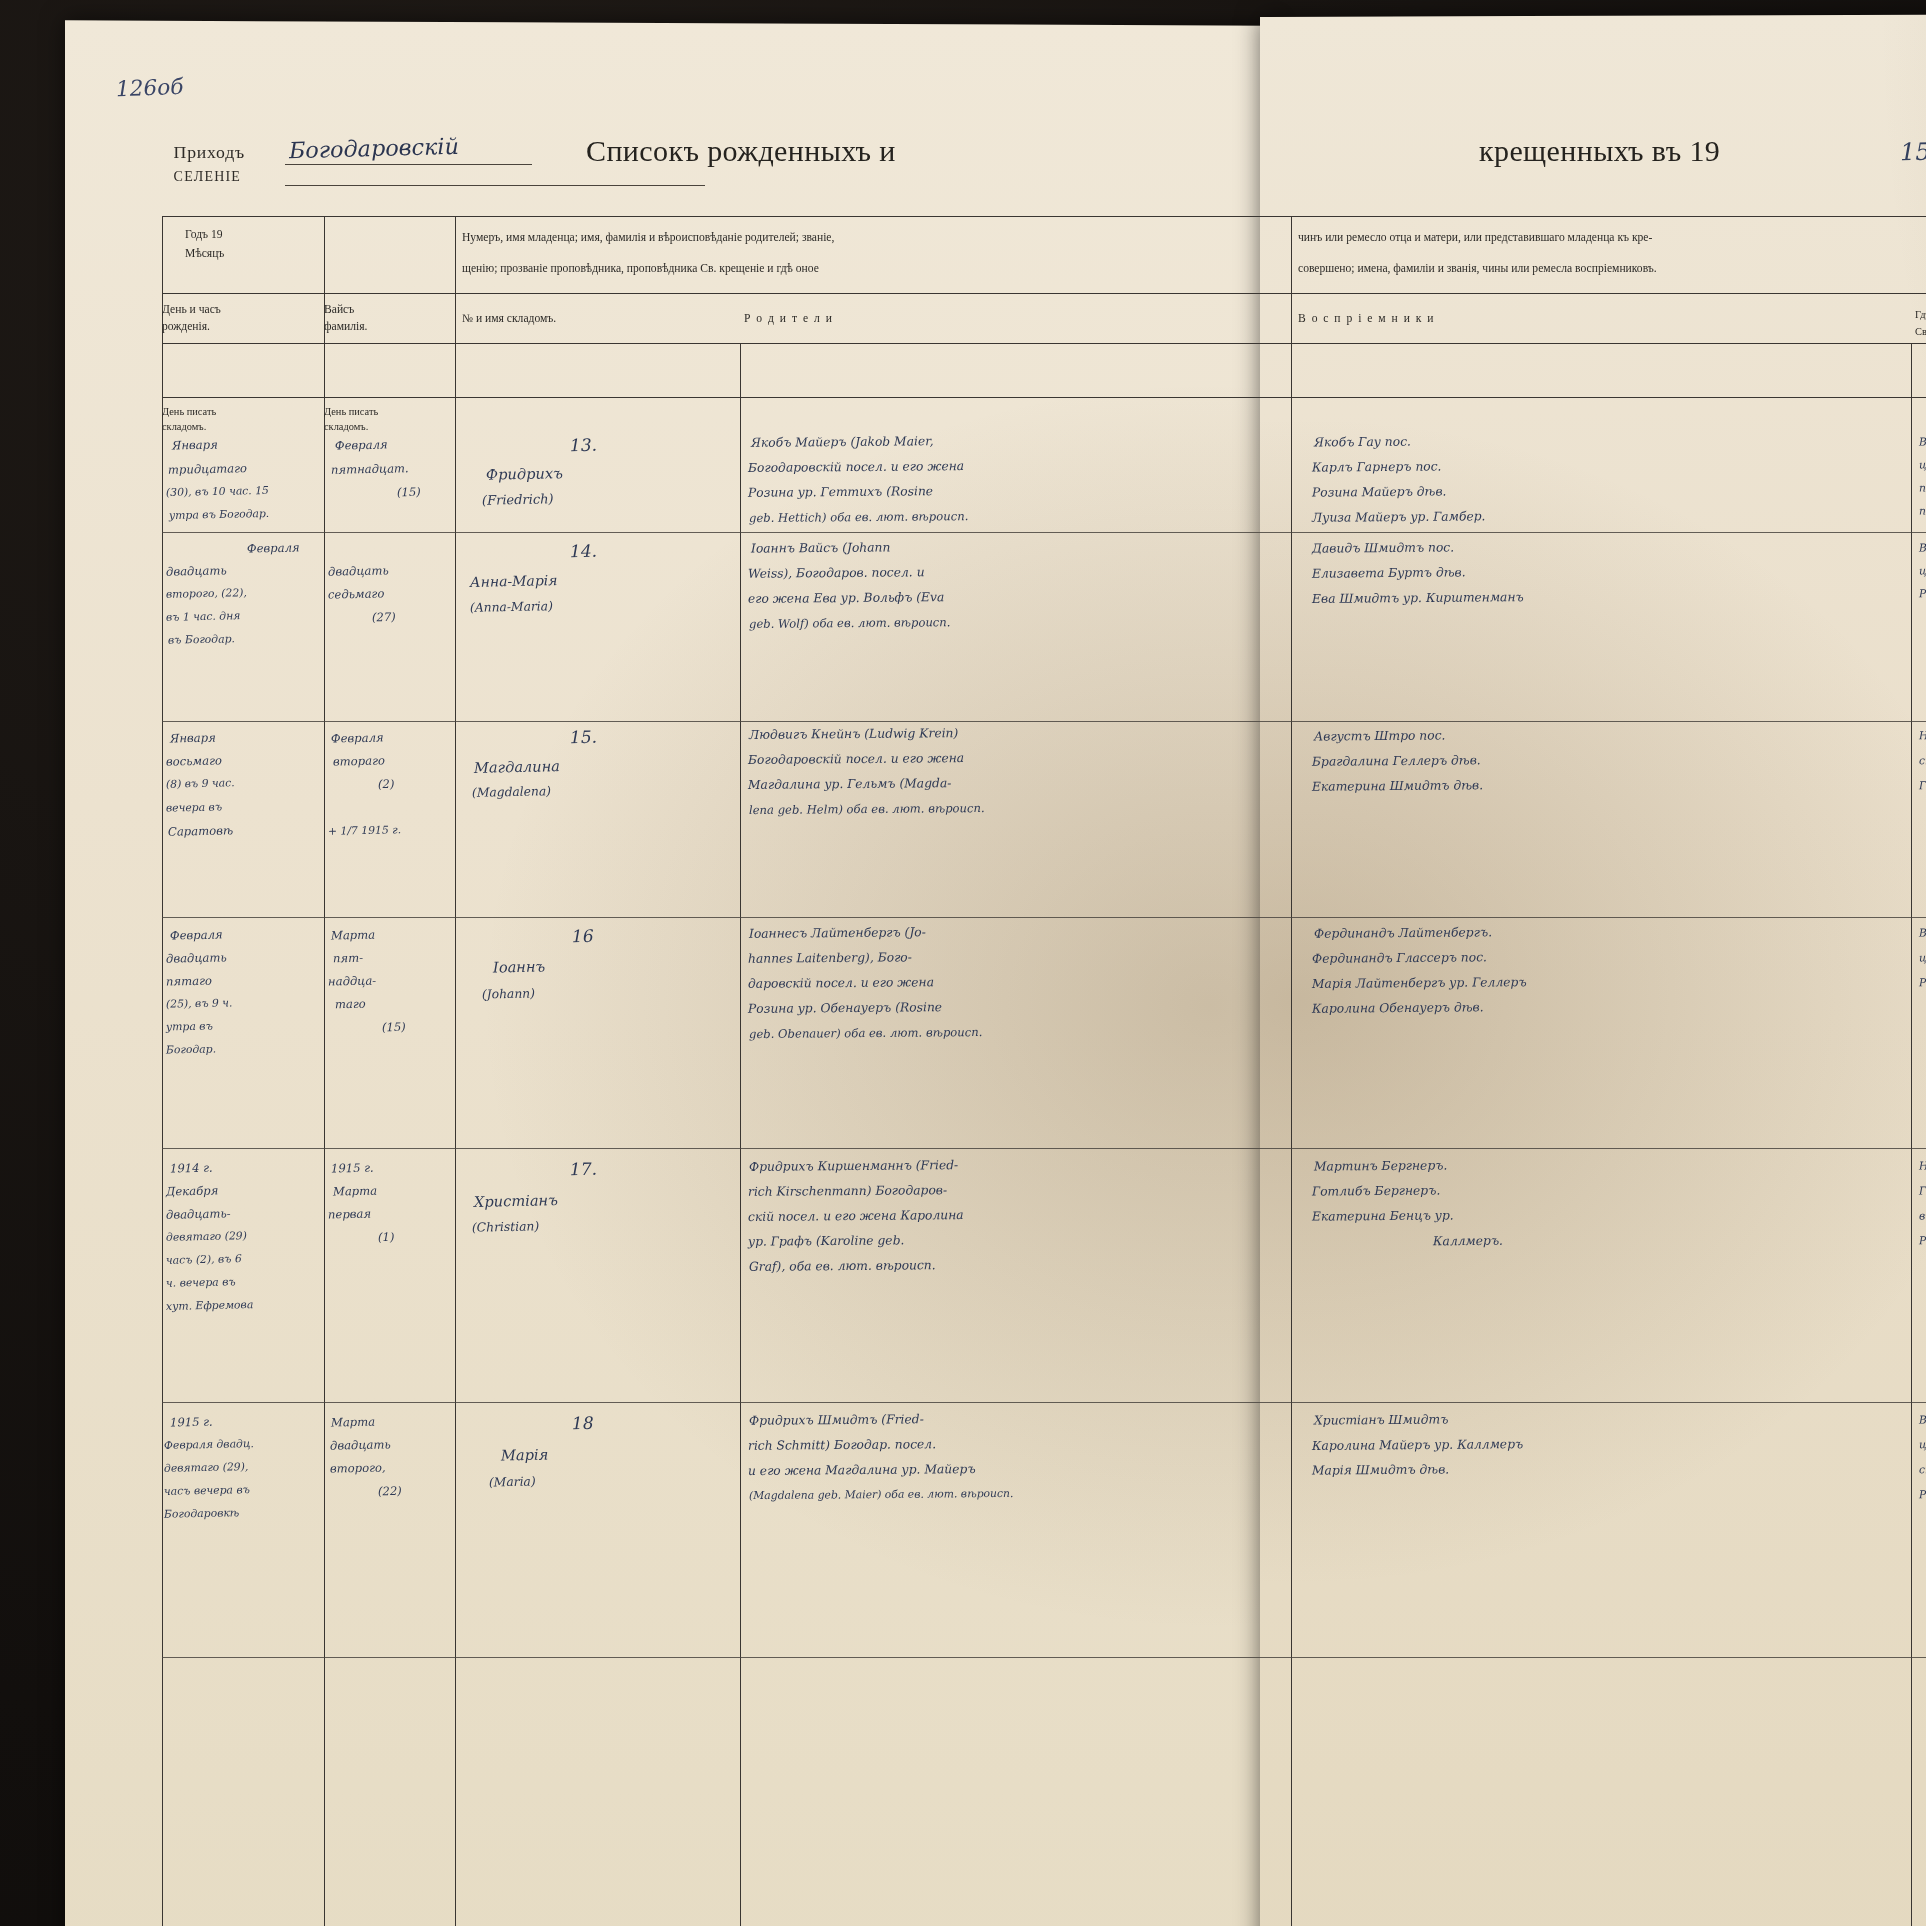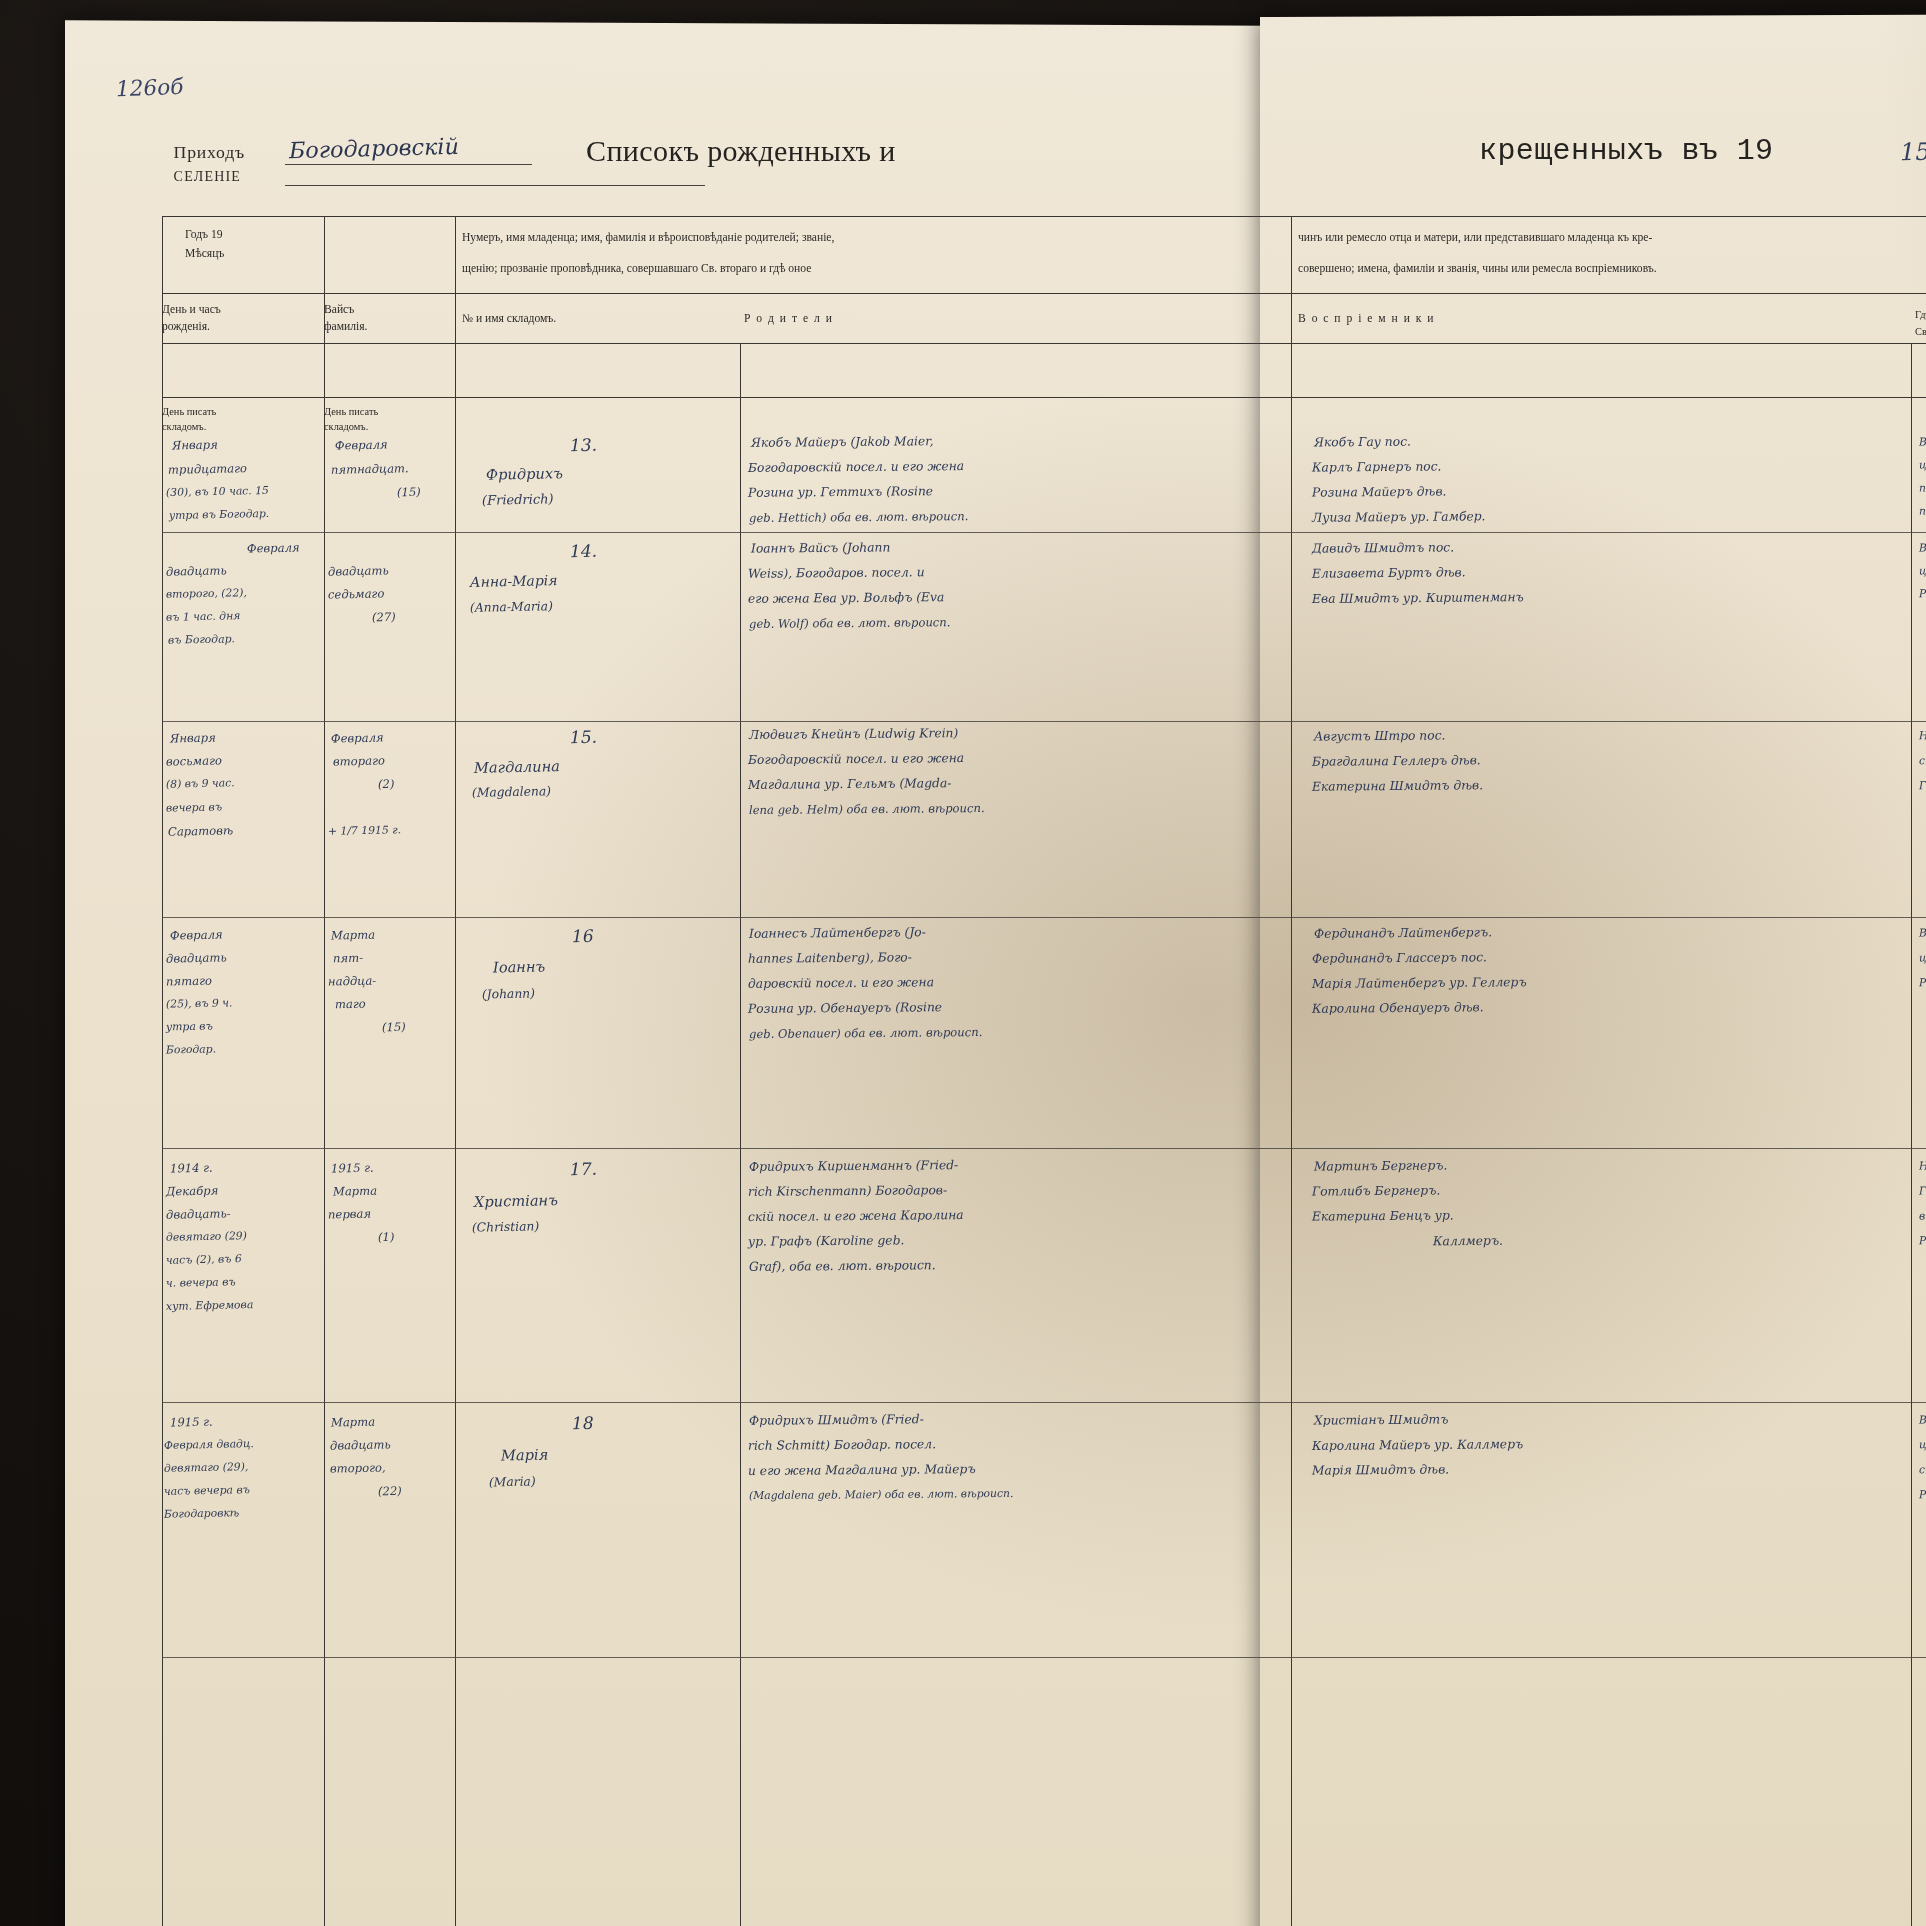--- a/index.html
+++ b/index.html
@@ -62,21 +62,21 @@
     position:absolute;left:127px;top:7.7px;font-size:22.3px;color:#2b3550;
     font-family:"DejaVu Serif",serif;font-style:italic;
     transform:rotate(-1.5deg);
   }
   .parish-rule{position:absolute;left:123px;top:37px;width:247px;height:0.8px;background:#4a443c;}
   .selenie-rule{position:absolute;left:123px;top:58px;width:420px;height:0.8px;background:#4a443c;}
   .title-main{
     position:absolute;left:424px;top:7px;font-size:30px;color:#25231f;letter-spacing:0.4px;
   }
   .title-main2{
-    position:absolute;left:1317px;top:7px;font-size:30px;color:#25231f;letter-spacing:0.4px;font-family:Liberation Mono, monospace;
+    position:absolute;left:1317px;top:7px;font-size:30px;color:#25231f;letter-spacing:0.4px;
   }
   .year-write{
     position:absolute;left:1714px;top:10.8px;font-size:24px;color:#33405e;
     font-family:"DejaVu Serif",serif;font-style:italic;transform:rotate(-1deg);margin-left:24px;
   }
   
   .folio-l{position:absolute;left:116px;top:75px;font-size:21.6px;color:#3a4566;
     font-family:"DejaVu Serif",serif;font-style:italic;transform:rotate(-2deg);}
 
   
@@ -148,21 +148,21 @@
     <div class="cap cap-md" style="left:0px;top:104px;width:162px;">рожденiя.</div>
     <div class="cap cap-md" style="left:162px;top:87px;width:131px;">Вайсъ</div>
     <div class="cap cap-md" style="left:162px;top:104px;width:131px;">фамилiя.</div>
 
     <div class="cap cap-sm" style="left:0px;top:189px;width:162px;">День писать</div>
     <div class="cap cap-sm" style="left:0px;top:204px;width:162px;">складомъ.</div>
     <div class="cap cap-sm" style="left:162px;top:189px;width:131px;">День писать</div>
     <div class="cap cap-sm" style="left:162px;top:204px;width:131px;">складомъ.</div>
 
     <div class="cap cap-md" style="left:300px;top:15.4px;width:821px;">Нумеръ, имя младенца; имя, фамилiя и вѣроисповѣданiе родителей; званiе,</div>
-    <div class="cap cap-md" style="left:300px;top:46px;width:821px;">щенiю; прозванiе проповѣдника, совершавшаго Св. втораго и гдѣ оное</div>
+    <div class="cap cap-md" style="left:300px;top:46px;width:821px;">щенiю; прозванiе проповѣдника, проповѣдника Св. крещенiе и гдѣ оное</div>
     <div class="cap cap-md" style="left:300px;top:96px;width:277px;">№ и имя складомъ.</div>
     <div class="cap cap-md" style="left:582px;top:96px;width:543px;letter-spacing:1.5px;">Р о д и т е л и</div>
 
     <div class="cap cap-md" style="left:1136px;top:15.4px;width:821px;">чинъ или ремесло отца и матери, или представившаго младенца къ кре-</div>
     <div class="cap cap-md" style="left:1136px;top:46px;width:821px;">совершено; имена, фамилiи и званiя, чины или ремесла воспрiемниковъ.</div>
     <div class="cap cap-md" style="left:1136px;top:96px;width:609px;letter-spacing:1.5px;">В о с п р i е м н и к и</div>
     <div class="cap cap-sm" style="left:1753px;top:92px;width:204px;">Гдѣ и кѣмъ совершено</div>
     <div class="cap cap-sm" style="left:1753px;top:109px;width:204px;">Св. крещенiе.</div>
 
     <div>

